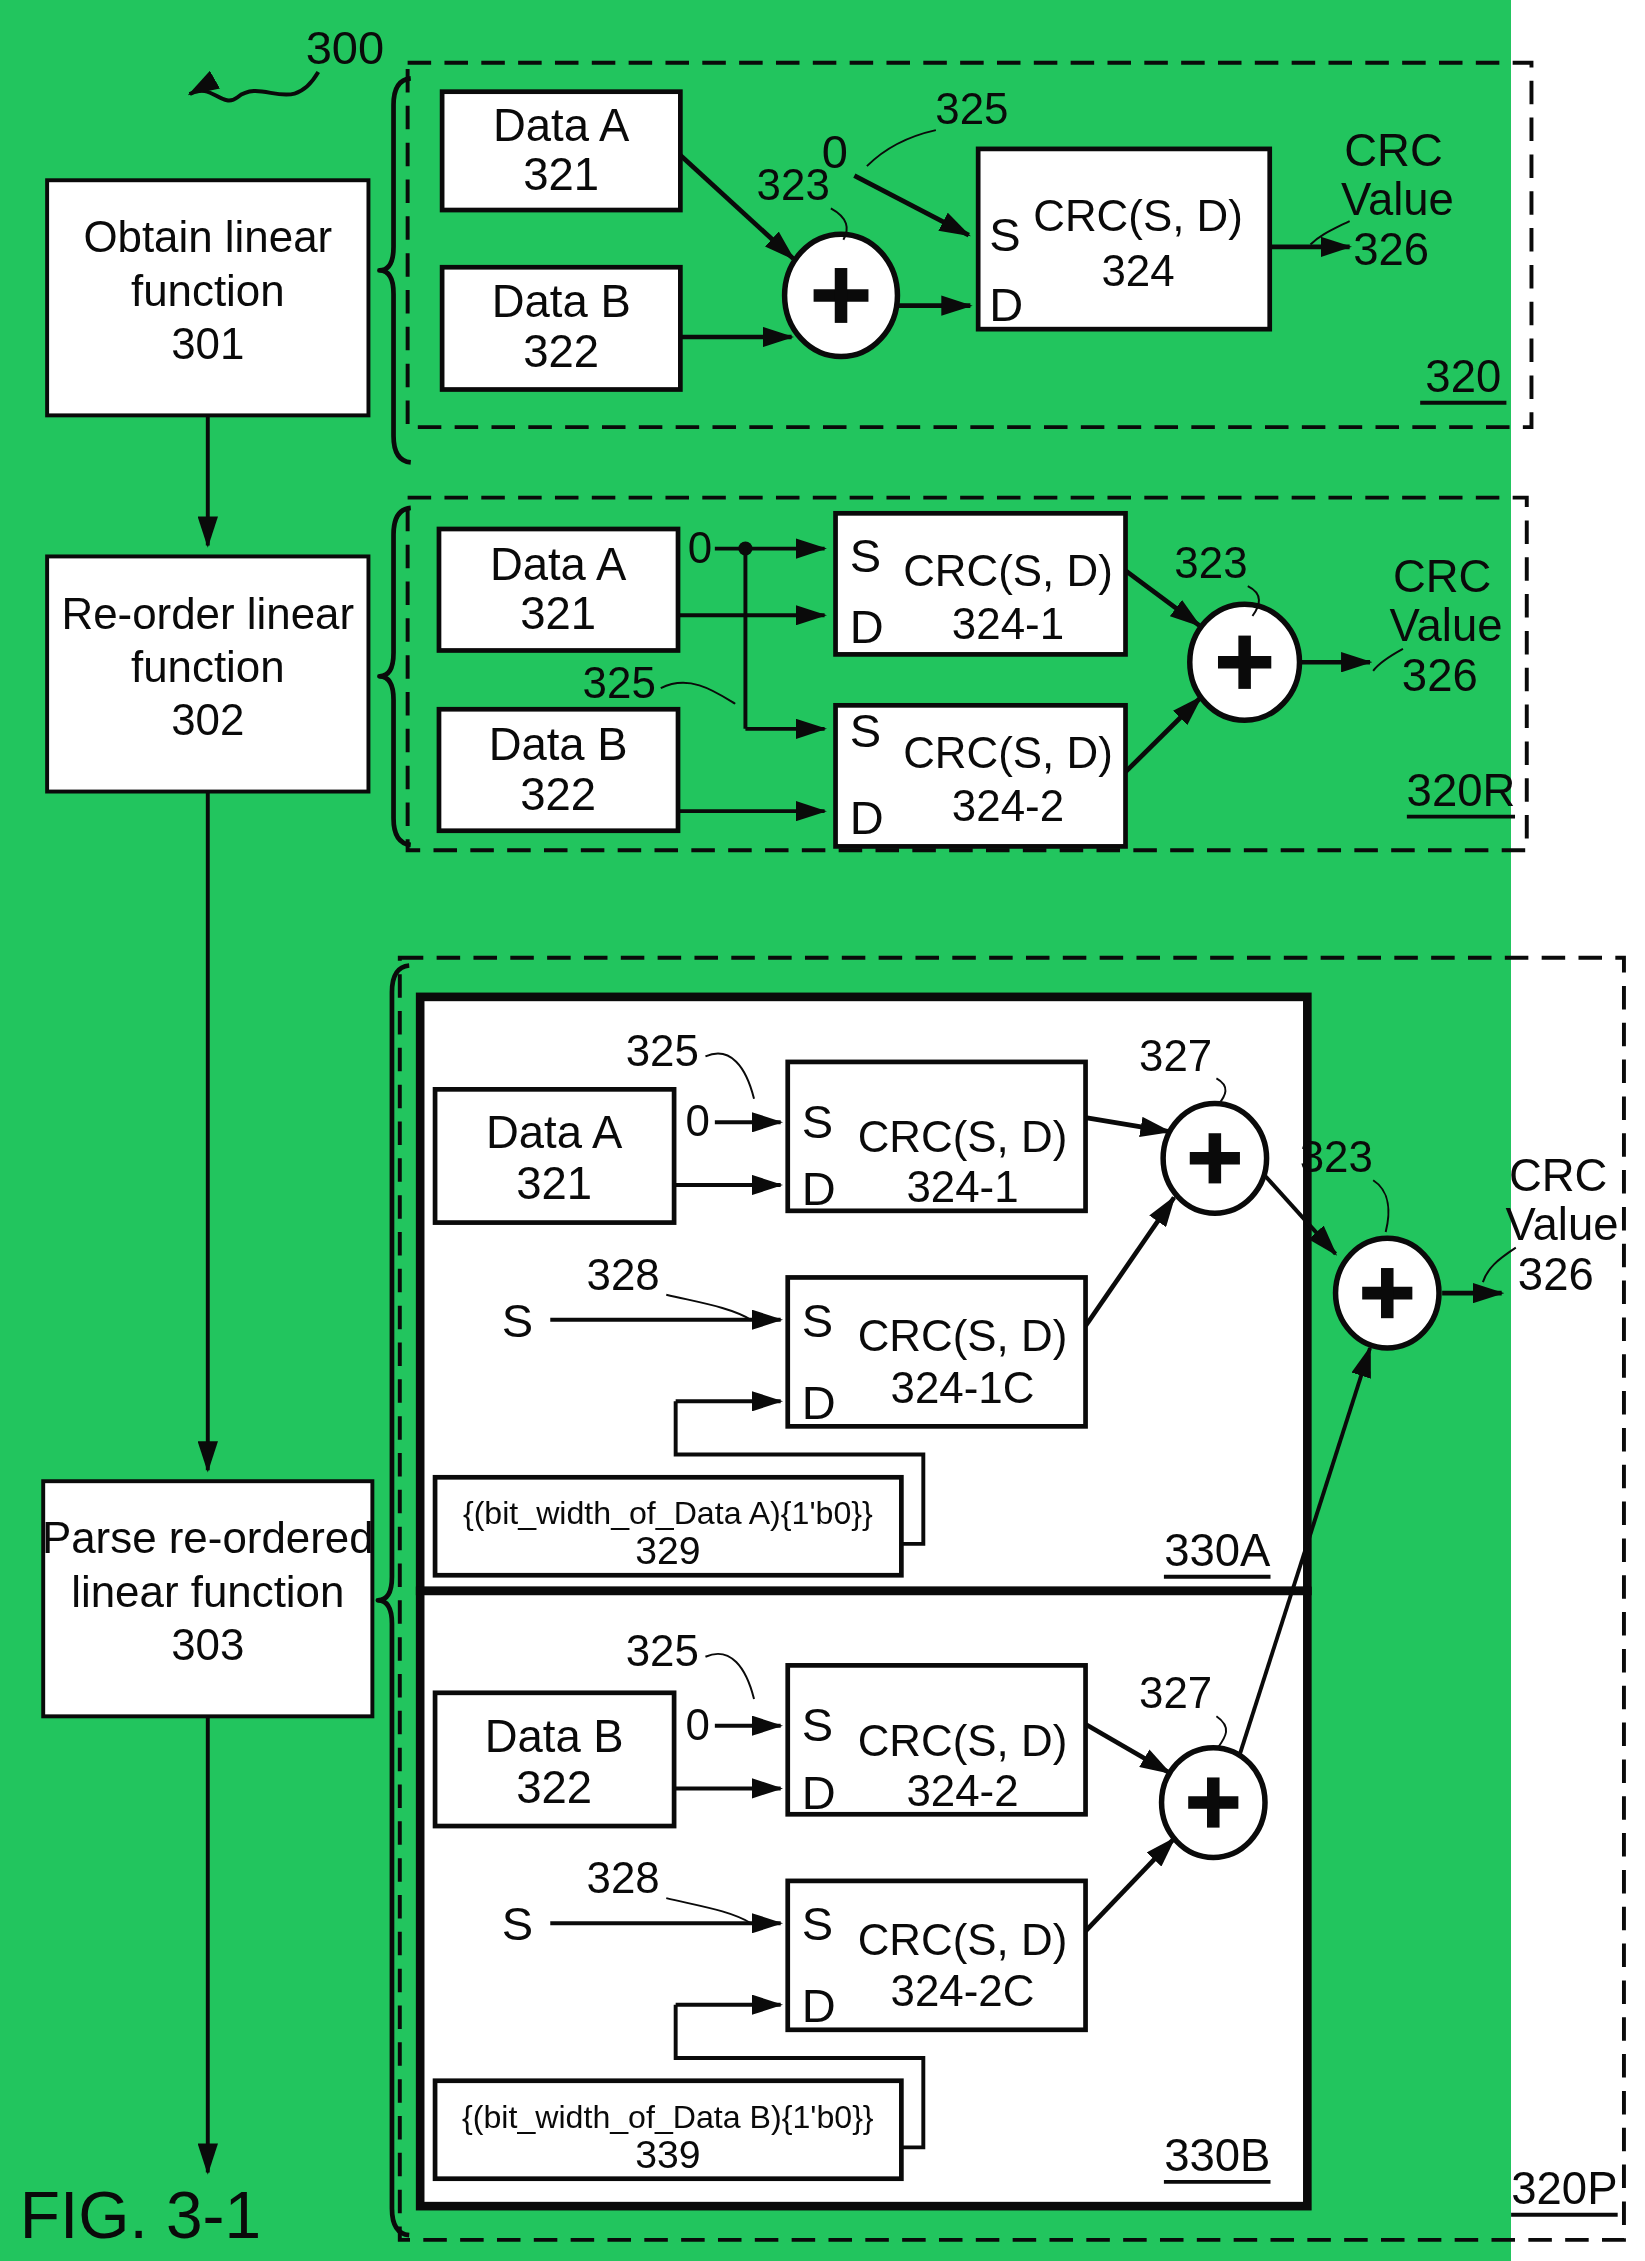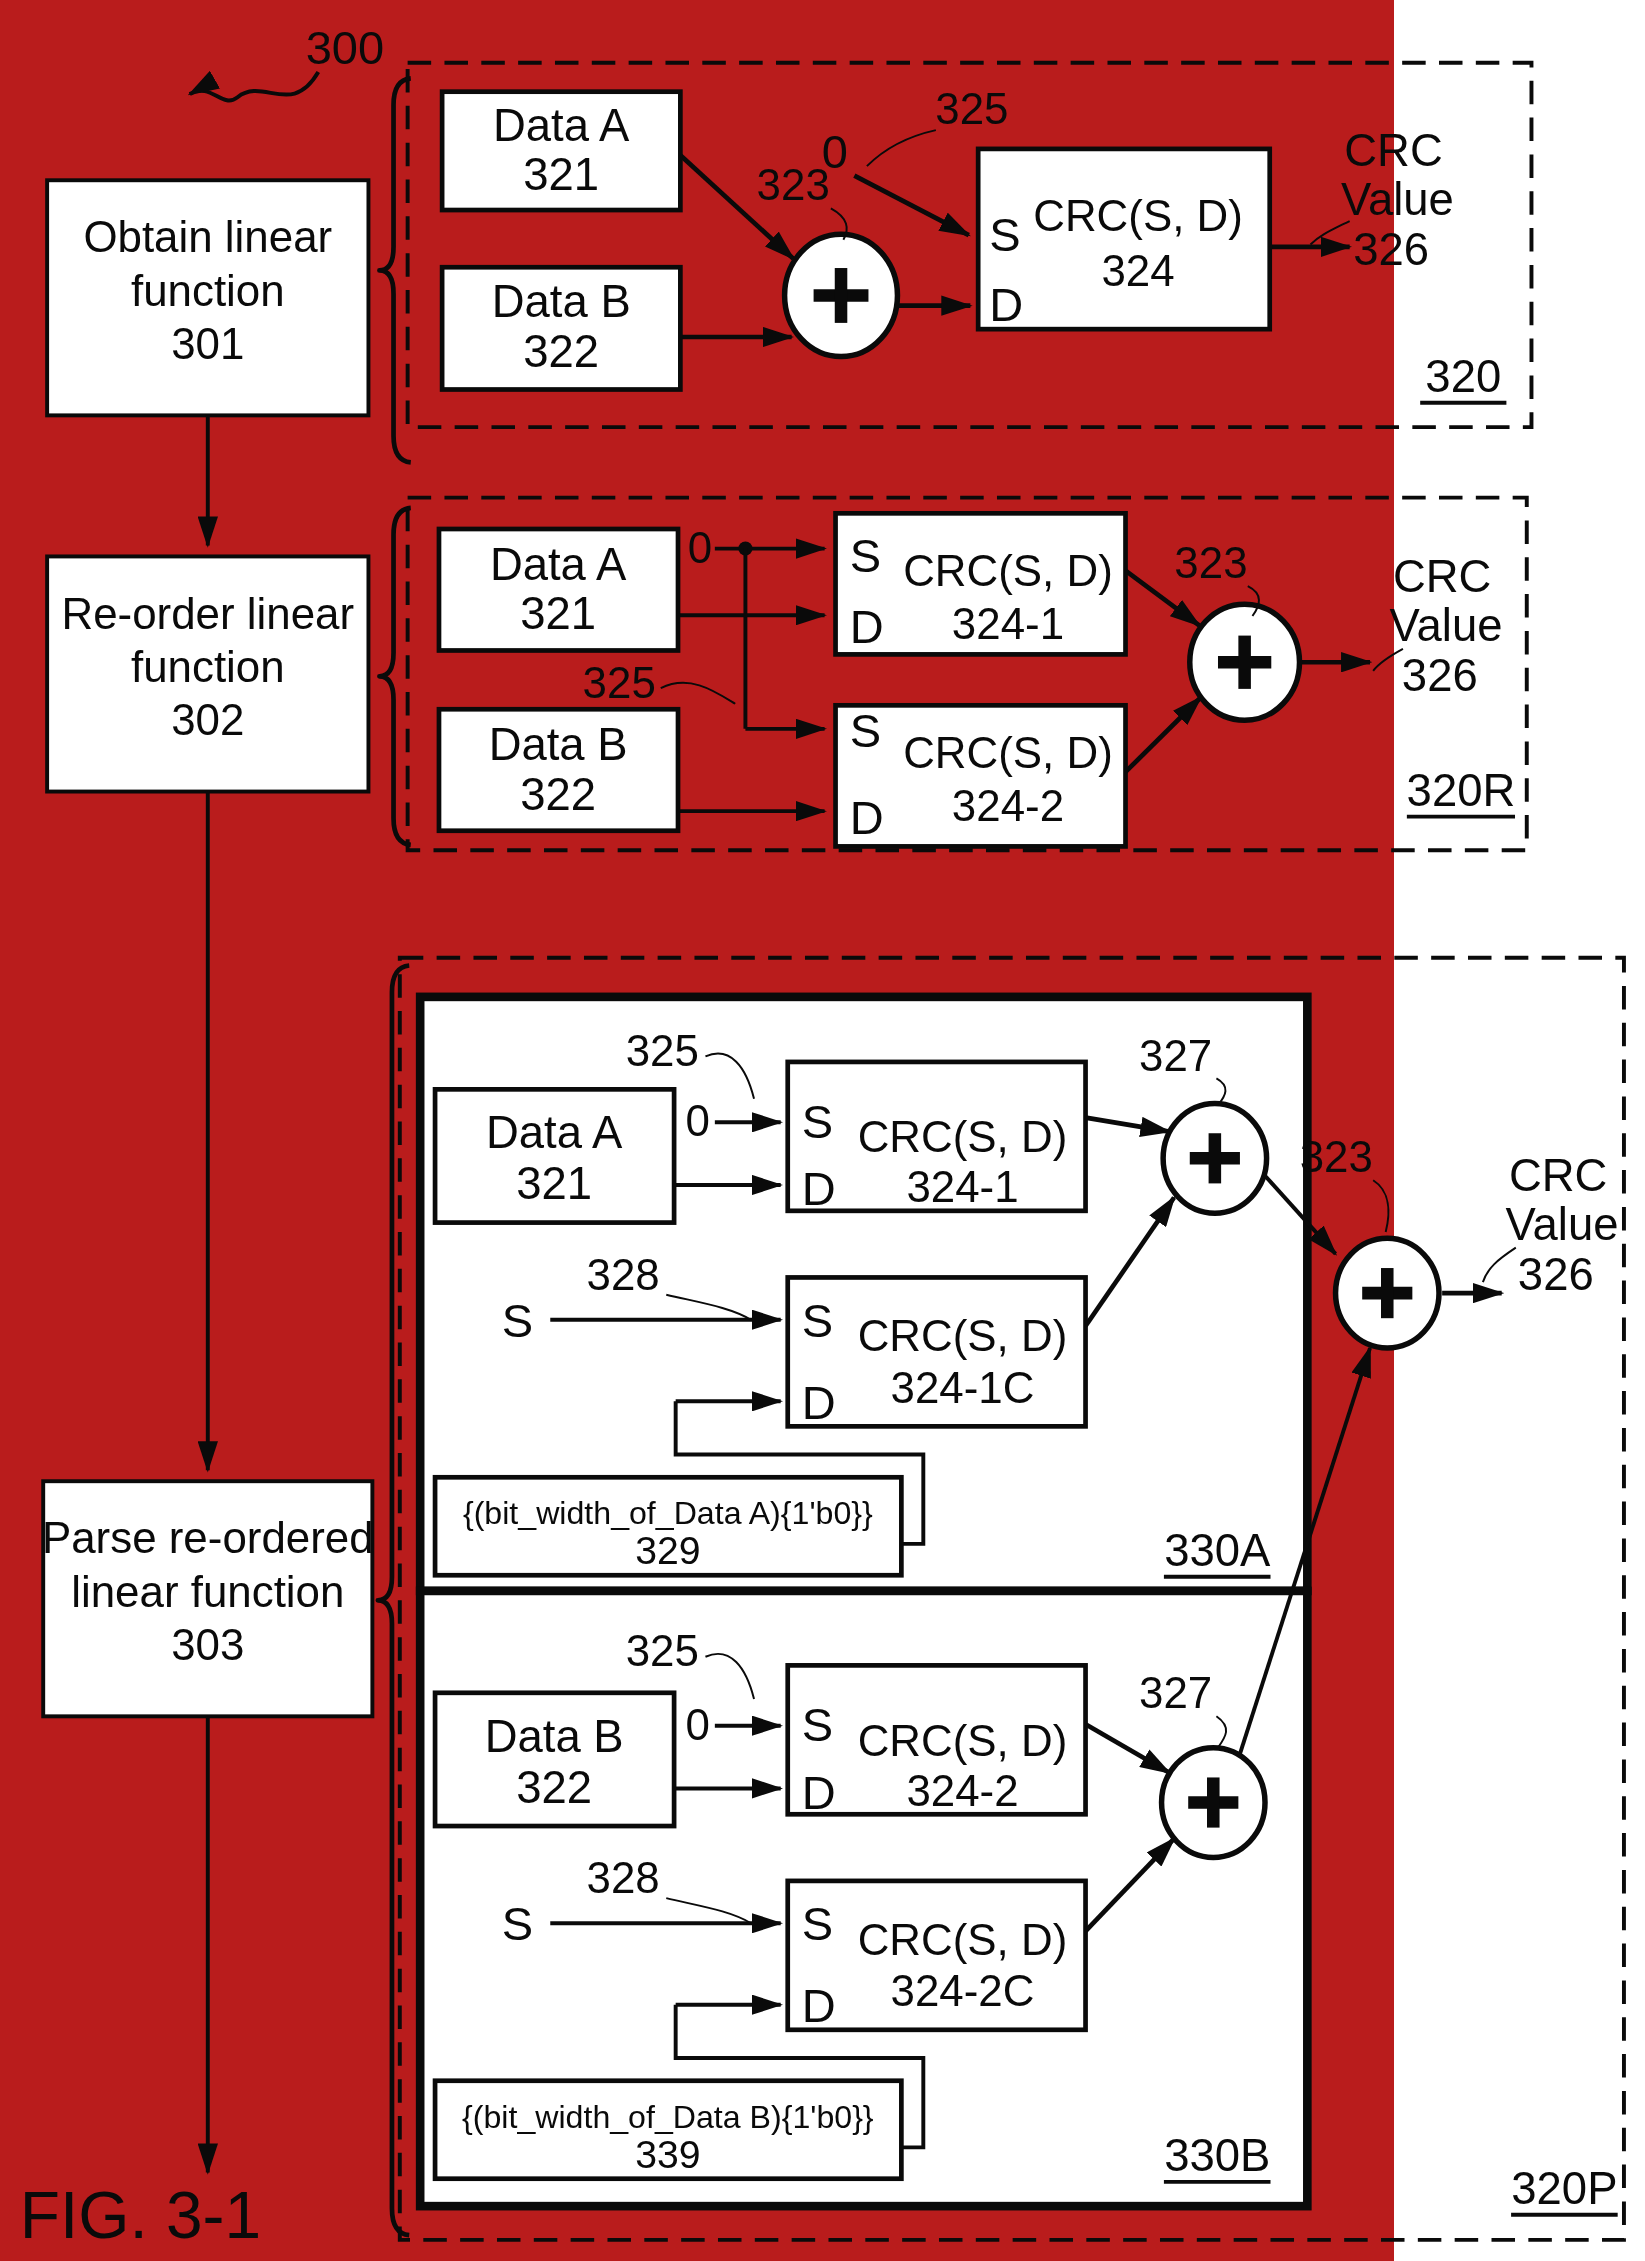--- a/index.html
+++ b/index.html
@@ -1,16 +1,16 @@
 <!DOCTYPE html>
 <html style="font-size:12.5px"><head>
 <meta charset="utf-8">
 <style>
   html,body{margin:0;padding:0;background:#ffffff;}
-  .page{width:1394px;height:2261px;background:#b91c1c;}
+  .page{width:1511px;height:2261px;background:#22c55e;}
   svg{display:block;}
   text{font-family:"Liberation Sans","DejaVu Sans",sans-serif;fill:#0a0a0a;}
   .tm{text-anchor:middle;}
   .ts{text-anchor:start;}
   .f40{font-size:41px;}
   .f50{font-size:50px;}
   .f56{font-size:56px;}
   .f58{font-size:58px;}
   .f60{font-size:60px;}
   .f84{font-size:84px;font-weight:bold;}

